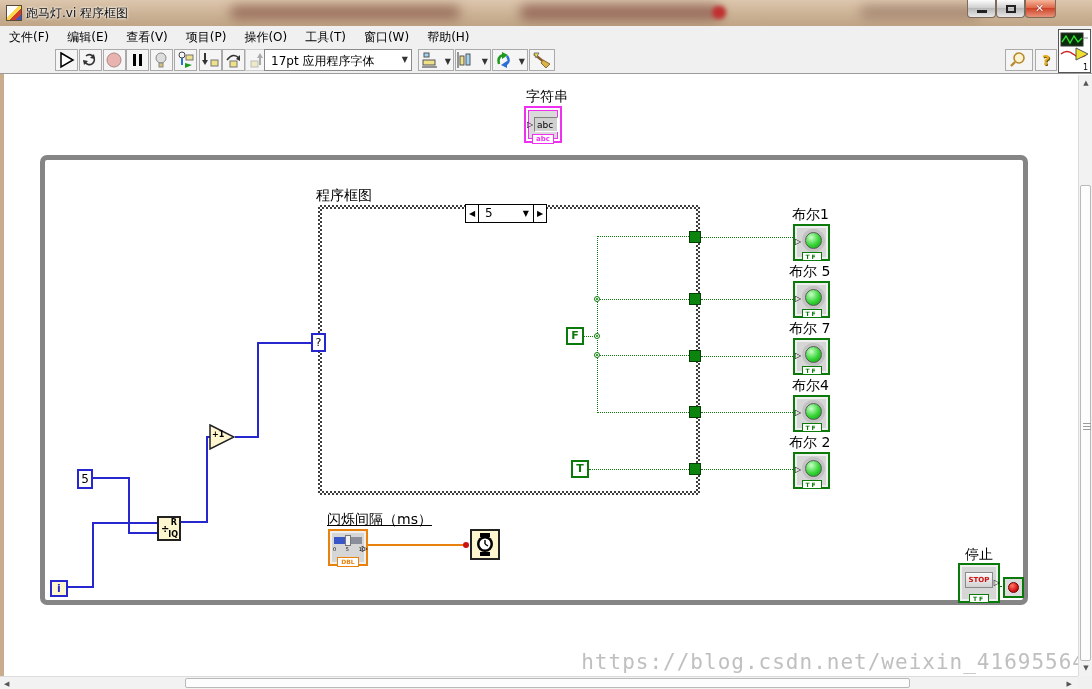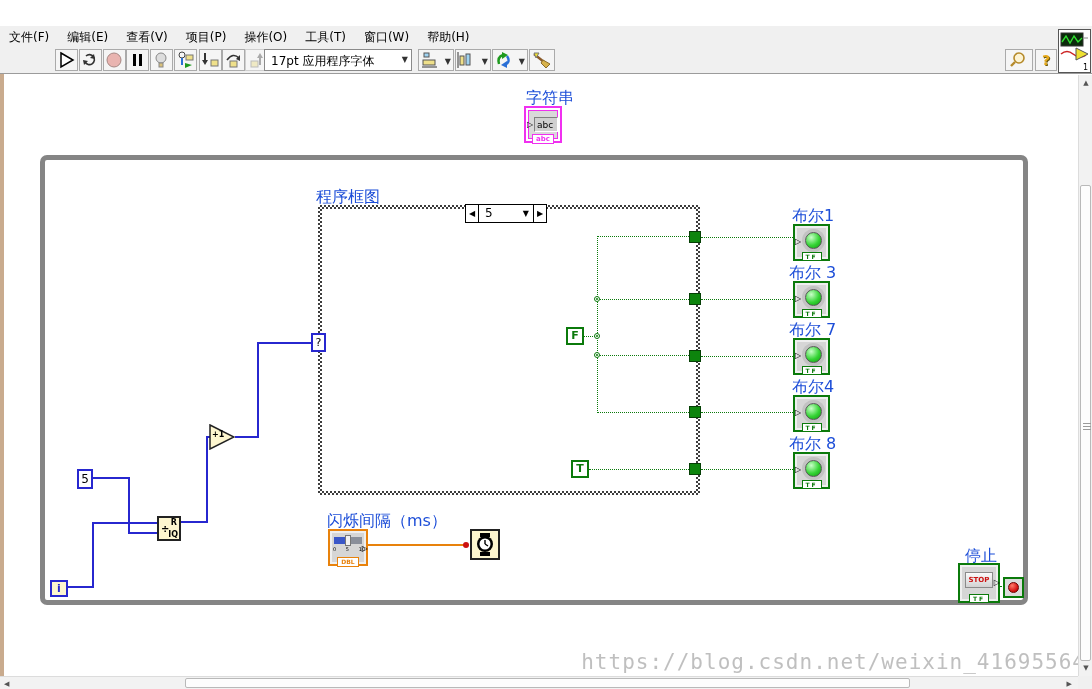--- a/index.html
+++ b/index.html
@@ -31,21 +31,21 @@
   .fontbox{position:absolute;top:2px;left:264px;width:148px;height:22px;border:1px solid #8a8a8a;background:#fff;}
   .fontbox .txt{position:absolute;left:6px;top:3px;font-size:12px;}
   .fontbox .dd{position:absolute;right:3px;top:5px;font-size:8px;color:#333;}
   .ddbtn{position:absolute;top:2px;height:22px;border:1px solid #aaa;background:#f5f5f5;}
   .ddbtn .dd{position:absolute;right:2px;top:7px;font-size:8px;color:#333;}
 
   
   .diagram{left:0;top:74px;width:1092px;height:602px;background:#fff;}
   .edge-strip{left:0;top:74px;width:4px;height:615px;background:#c9ab8e;}
 
-  .label{position:absolute;font-size:16px;color:#1d4ed8;white-space:nowrap;}
+  .label{position:absolute;font-size:14px;color:#000000;white-space:nowrap;}
 
   .whileloop{left:40px;top:155px;width:988px;height:450px;border:5px solid #858585;border-radius:7px;}
 
   .casewrap{left:318px;top:205px;width:382px;height:290px;
     background:repeating-conic-gradient(#3e3e3e 0% 25%,#ffffff 0% 50%) 0 0/4px 4px;}
   .case-inner{position:absolute;left:4px;top:4px;right:4px;bottom:4px;background:#fff;}
   .selector{position:absolute;left:147px;top:-1px;width:82px;height:19px;background:#fff;border:1px solid #000;display:flex;}
   .sel-arrow{width:13px;text-align:center;font-size:8px;line-height:17px;border-right:1px solid #000;}
   .sel-arrow.r{border-right:none;border-left:1px solid #000;}
   .sel-mid{flex:1;position:relative;font-size:12px;line-height:17px;padding-left:6px;}
@@ -119,20 +119,37 @@
   .watermark{left:0;top:650px;width:1086px;text-align:right;font-family:"DejaVu Sans Mono","Liberation Mono",monospace;
     font-size:21px;color:rgba(170,170,170,0.75);letter-spacing:1px;}
 
   .viicon{left:1058px;top:29px;width:33px;height:44px;border:1px solid #555;background:#fff;}
   .viicon .num{position:absolute;right:2px;bottom:0px;font-size:8px;color:#000;}
 </style>
 </head>
 <body>
 <div id="stage">
 
+<div class="abs titlebar">
+  <div class="blob" style="left:230px;top:6px;width:230px;height:13px;background:#8a5a4acc;"></div>
+  <div class="blob" style="left:520px;top:5px;width:200px;height:15px;background:#7a443aaa;"></div>
+  <div class="blob" style="left:712px;top:6px;width:14px;height:13px;background:#c03030;filter:blur(2px);"></div>
+  <div class="blob" style="left:860px;top:6px;width:120px;height:13px;background:#9a7a66bb;"></div>
+  <div class="app-icon"></div>
+  <div class="title-text">跑马灯.vi 程序框图</div>
+  <div class="capbtn" style="left:967px;width:29px;">
+        <div class="capglyph-min"></div>
+      </div>
+  <div class="capbtn" style="left:996px;width:29px;">
+        <div class="capglyph-max"></div>
+      </div>
+  <div class="capbtn close" style="left:1025px;width:31px;">
+        <div class="capglyph-close">✕</div>
+      </div>
+</div>
 
 <div class="abs menubar">
   <div class="menu-item">文件(F)</div>
   <div class="menu-item">编辑(E)</div>
   <div class="menu-item">查看(V)</div>
   <div class="menu-item">项目(P)</div>
   <div class="menu-item">操作(O)</div>
   <div class="menu-item">工具(T)</div>
   <div class="menu-item">窗口(W)</div>
   <div class="menu-item">帮助(H)</div>
@@ -307,39 +324,39 @@
 <div class="wire-g" style="left:701px;top:356px;width:92px;"></div>
 <div class="wire-g" style="left:701px;top:412px;width:92px;"></div>
 <div class="wire-g" style="left:701px;top:469px;width:92px;"></div>
 
 <div class="label" style="left:792px;top:206px;">布尔1</div>
 <div class="boolind" style="left:793px;top:224px;">
   <span class="intri">▷</span>
   <div class="led"></div>
   <div class="tfnotch">TF</div>
 </div>
-<div class="label" style="left:789px;top:263px;">布尔 3</div>
+<div class="label" style="left:789px;top:263px;">布尔 5</div>
 <div class="boolind" style="left:793px;top:281px;">
   <span class="intri">▷</span>
   <div class="led"></div>
   <div class="tfnotch">TF</div>
 </div>
 <div class="label" style="left:789px;top:320px;">布尔 7</div>
 <div class="boolind" style="left:793px;top:338px;">
   <span class="intri">▷</span>
   <div class="led"></div>
   <div class="tfnotch">TF</div>
 </div>
 <div class="label" style="left:792px;top:377px;">布尔4</div>
 <div class="boolind" style="left:793px;top:395px;">
   <span class="intri">▷</span>
   <div class="led"></div>
   <div class="tfnotch">TF</div>
 </div>
-<div class="label" style="left:789px;top:434px;">布尔 8</div>
+<div class="label" style="left:789px;top:434px;">布尔 2</div>
 <div class="boolind" style="left:793px;top:452px;">
   <span class="intri">▷</span>
   <div class="led"></div>
   <div class="tfnotch">TF</div>
 </div>
 
 <div class="wire-b" style="left:68px;top:586px;width:26px;"></div>
 <div class="wire-bv" style="left:92px;top:522px;height:66px;"></div>
 <div class="wire-b" style="left:92px;top:522px;width:65px;"></div>
 <div class="wire-b" style="left:93px;top:477px;width:37px;"></div>
@@ -362,21 +379,21 @@
   <span style="position:absolute;right:1px;bottom:0px;">IQ</span>
 </div>
 
 <div class="abs" style="left:209px;top:424px;width:26px;height:26px;">
   <svg width="26" height="26">
     <polygon points="1,1 25,13 1,25" fill="#fdf6cf" stroke="#222" stroke-width="1.5"></polygon>
   </svg>
   <span style="position:absolute;left:3px;top:6px;font-size:8px;font-weight:bold;">+1</span>
 </div>
 
-<div class="label" style="left:327px;top:511px;">闪烁间隔（ms）</div>
+<div class="label" style="left:327px;top:511px;text-decoration:underline;">闪烁间隔（ms）</div>
 <div class="slider-ctl">
   <div class="sl-track"></div>
   <div class="sl-fill"></div>
   <div class="sl-thumb"></div>
   <div class="sl-ticks">
     <span>0</span>
     <span>5</span>
     <span>10</span>
   </div>
   <div class="dbl-tag">DBL</div>

